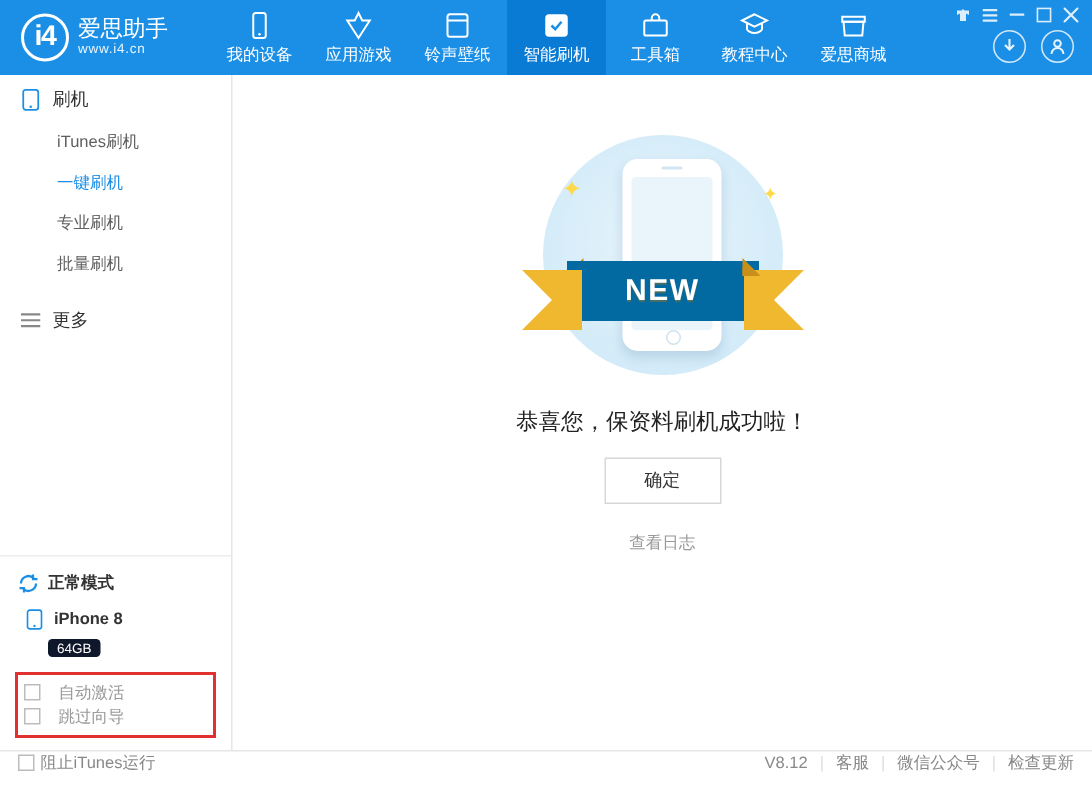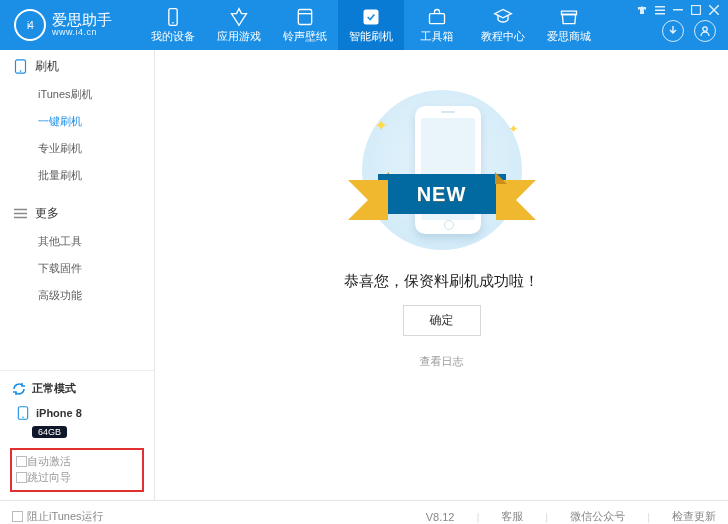--- a/index.html
+++ b/index.html
@@ -1,19 +1,19 @@
 <!DOCTYPE html>
 <html><head>
 <meta charset="utf-8">
 <style>
 *{margin:0;padding:0;box-sizing:border-box;font-family:"Microsoft YaHei",sans-serif;-webkit-font-smoothing:antialiased}
 body{width:728px;height:524px;overflow:hidden;background:#fff;font-size:12px;color:#333}
 .header{height:50px;background:linear-gradient(#1b8fe6,#1b8fe6);display:flex;align-items:center;color:#fff;position:relative}
 .logo-area{display:flex;align-items:center;padding:0 10px 0 14px;min-width:140px}
-.logo-circle{width:32px;height:32px;border:2px solid #fff;border-radius:50%;display:flex;align-items:center;justify-content:center;font-weight:normal;font-size:10px;margin-right:6px;letter-spacing:-1px}
+.logo-circle{width:32px;height:32px;border:2px solid #fff;border-radius:50%;display:flex;align-items:center;justify-content:center;font-weight:bold;font-size:19px;margin-right:6px;letter-spacing:-1px}
 .brand{display:flex;flex-direction:column;line-height:1.1}
 .brand-name{font-size:15px;font-weight:normal}
 .brand-url{font-size:9px;opacity:.9;letter-spacing:.5px}
 .nav{display:flex;height:100%}
 .nav-item{width:66px;display:flex;flex-direction:column;align-items:center;justify-content:center;font-size:11px;cursor:pointer;gap:2px}
 .nav-item svg{width:20px;height:20px;fill:#fff}
 .nav-item.active{background:#0a7bd4}
 .header-right{position:absolute;right:8px;top:4px;display:flex;gap:6px;align-items:center}
 .header-right .win-btn{width:12px;height:12px;display:flex;align-items:center;justify-content:center;opacity:.85;cursor:pointer}
 .header-right svg{width:10px;height:10px;fill:#fff}
@@ -31,21 +31,21 @@
 .sb-item.active{color:#1b8fe6}
 .sb-bottom{border-top:1px solid #eee;padding:6px 8px}
 .mode-row,.dev-row{display:flex;align-items:center;gap:6px;padding:4px 4px;font-size:11px}
 .mode-row svg{width:14px;height:14px;fill:#1b8fe6}
 .mode-row span{font-weight:bold;color:#333}
 .dev-row svg{width:14px;height:14px;fill:#1b8fe6}
 .cap-badge{display:inline-block;background:#0f172a;color:#fff;font-size:9px;padding:1px 6px;border-radius:3px;margin-left:20px;margin-top:-2px}
 .dev-block{padding:2px 4px 6px}
 .dev-name{font-weight:bold;color:#333;font-size:11px}
 .red-box{border:2px solid #e03030;margin:4px 2px 2px;padding:4px 4px}
-.red-box label{display:inline-flex;align-items:center;gap:0;font-size:11px;color:#999;margin-right:8px}
+.red-box label{display:inline-flex;align-items:center;gap:12px;font-size:11px;color:#999;margin-right:8px}
 .chk{width:11px;height:11px;border:1px solid #bbb;background:#fff;display:inline-block}
 .main{flex:1;display:flex;flex-direction:column;align-items:center;padding-top:40px}
 .illus{width:210px;height:160px;position:relative}
 .big-circle{width:160px;height:160px;border-radius:50%;background:radial-gradient(circle at 50% 45%,#e8f4fb 0%,#d6edf9 60%,#cde8f7 100%);position:absolute;left:25px;top:0}
 .sparkle{position:absolute;color:#ffd94a}
 .s1{left:38px;top:26px;font-size:16px}
 .s2{left:172px;top:32px;font-size:12px}
 .s3{left:44px;top:118px;font-size:10px}
 .phone{position:absolute;left:78px;top:16px;width:66px;height:128px;background:#fff;border-radius:10px;box-shadow:0 4px 8px rgba(0,60,120,.15)}
 .phone:before{content:"";position:absolute;left:6px;right:6px;top:12px;bottom:14px;background:#eaf4fb;border-radius:3px}
@@ -55,23 +55,23 @@
 .rb-center{background:#0369a1;height:40px;width:128px;position:relative;display:flex;align-items:center;justify-content:center;color:#fff;font-weight:900;font-size:20px;letter-spacing:1px;text-shadow:0 1px 0 rgba(180,120,0,.4)}
 .rb-center:before,.rb-center:after{content:"";position:absolute;top:6px;width:0;height:0;border:20px solid #f0b82e}
 .rb-center:before{left:-30px;border-left-color:transparent}
 .rb-center:after{right:-30px;border-right-color:transparent}
 .rb-fold-l,.rb-fold-r{position:absolute;top:0;width:0;height:0;border:6px solid transparent}
 .rb-fold-l{left:40px;border-bottom-color:#c8901a;border-right-color:#c8901a}
 .rb-fold-r{right:40px;border-bottom-color:#c8901a;border-left-color:#c8901a}
 .msg{margin-top:22px;font-size:15px;color:#222}
 .ok-btn{margin-top:14px;border:1px solid #d7d7d7;background:#fff;padding:6px 26px;font-size:12px;cursor:pointer;color:#333}
 .log-link{margin-top:18px;font-size:11px;color:#999;cursor:pointer}
-.footer{height:24px;border-top:1px solid #e6e6e6;display:flex;align-items:flex-end;justify-content:space-between;padding:0 12px;font-size:11px;color:#888}
+.footer{height:24px;border-top:1px solid #e6e6e6;display:flex;align-items:flex-start;justify-content:space-between;padding:0 12px;font-size:11px;color:#888}
 .f-left label{display:inline-flex;align-items:center;gap:4px}
-.f-right{display:flex;gap:22px;align-items:center}
+.f-right{display:flex;gap:8px;align-items:center}
 .f-sep{color:#ddd}
 .f-link{cursor:pointer}
 </style>
 </head>
 <body>
 
 <div class="header">
   <div class="logo-area">
     <div class="logo-circle">i4</div>
     <div class="brand">
@@ -185,25 +185,20 @@
         <div class="sb-item">iTunes刷机</div>
         <div class="sb-item active">一键刷机</div>
         <div class="sb-item">专业刷机</div>
         <div class="sb-item">批量刷机</div>
       </div>
       <div class="sb-head more">
         <svg viewBox="0 0 14 14">
             <path d="M0 2h14v1.6H0zM0 6.2h14v1.6H0zM0 10.4h14V12H0z"></path>
           </svg>
         <span>更多</span>
-      </div>
-      <div class="sb-list">
-        <div class="sb-item">其他工具</div>
-        <div class="sb-item">下载固件</div>
-        <div class="sb-item">高级功能</div>
       </div>
     </div>
     <div class="sb-bottom">
       <div class="mode-row">
         <svg viewBox="0 0 14 14">
             <path d="M2 7a5 5 0 018.5-3.5M12 7a5 5 0 01-8.5 3.5" fill="none" stroke="#1b8fe6" stroke-width="1.5"></path>
             <path d="M10 1v3h3M4 13v-3H1" fill="none" stroke="#1b8fe6" stroke-width="1.5"></path>
           </svg>
         <span>正常模式</span>
       </div>

